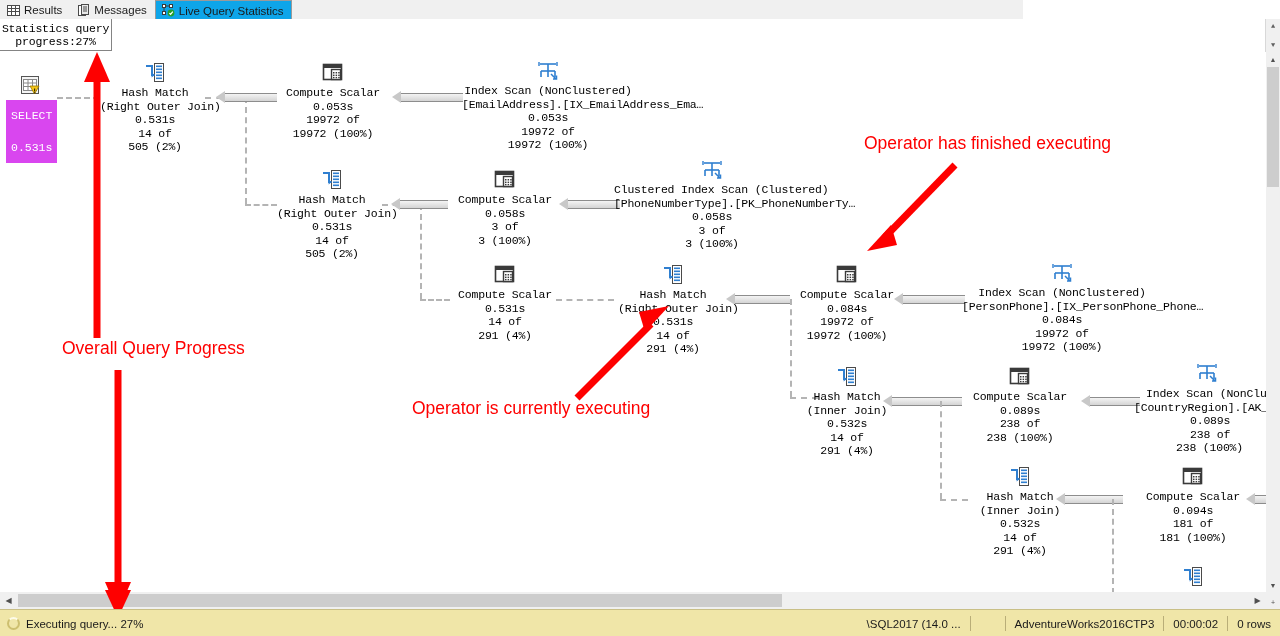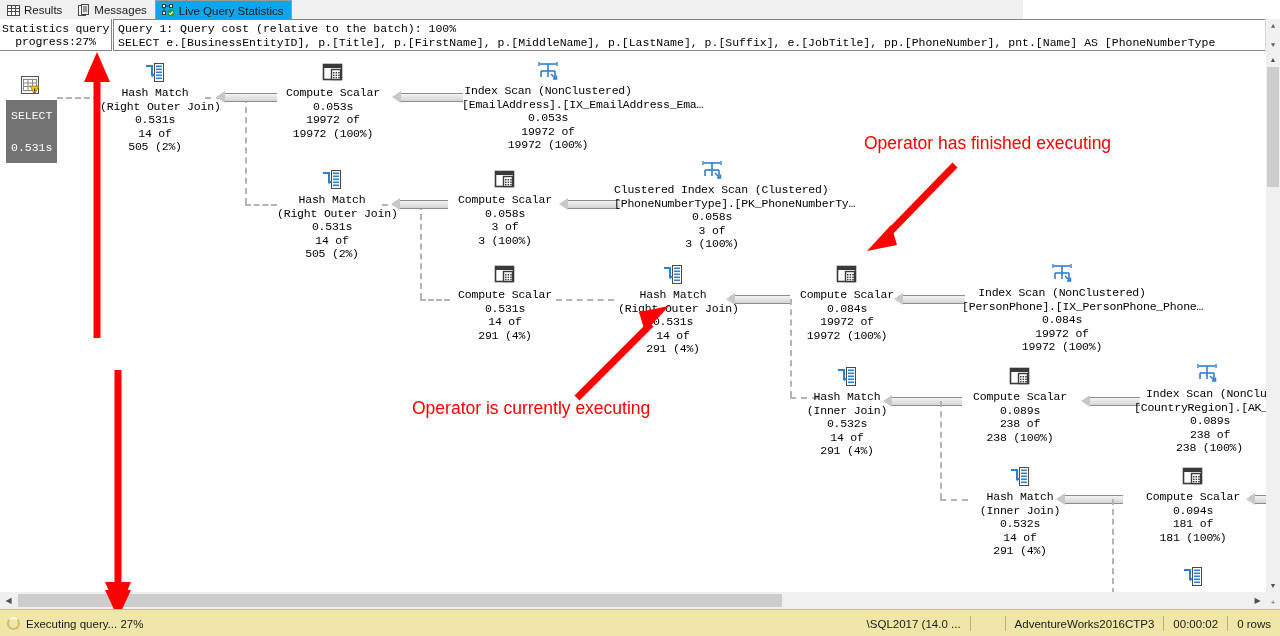--- a/index.html
+++ b/index.html
@@ -68,21 +68,21 @@
   }
 
   .node { position: absolute; text-align: center; }
   .node .ico { height: 26px; margin-bottom: 1px; display:block; }
   .node .lbl {
     font-family: "Liberation Mono", monospace;
     font-size: 11.5px; line-height: 13.5px; color: #000;
     white-space: pre; letter-spacing: -0.2px;
   }
   .node .sel {
-    display: inline-block; background: #737373; color: #fff;
+    display: inline-block; background: #d946ef; color: #fff;
     font-family: "Liberation Mono", monospace; font-size: 11.5px;
     line-height: 13.5px; padding: 9px 5px; white-space: pre;
   }
 
   
   .arrow-solid {
     position: absolute; height: 9px;
     background: linear-gradient(#f4f4f4, #d4d4d4);
     border-top: 1px solid #8d8d8d; border-bottom: 1px solid #8d8d8d;
     box-sizing: border-box;
@@ -192,24 +192,20 @@
         <path d="M7.4 9.1 L8.6 10.3 L10.8 7.7" stroke="#fff" stroke-width="1.3" fill="none"></path>
       </svg>
       <span>Live Query Statistics</span>
     </div>
   </div>
 
   <div class="qheader">
     <div class="progressbox">
       <div>Statistics query</div>
       <div>progress:27%</div>
-    </div>
-    <div class="qtextbox">
-      <div>Query 1: Query cost (relative to the batch): 100%</div>
-      <div>SELECT e.[BusinessEntityID], p.[Title], p.[FirstName], p.[MiddleName], p.[LastName], p.[Suffix], e.[JobTitle], pp.[PhoneNumber], pnt.[Name] AS [PhoneNumberType</div>
     </div>
     <div class="vscroll-top">
       <div class="sb-btn">▲</div>
       <div class="sb-btn" style="margin-top:6px;">▼</div>
     </div>
   </div>
 
   <div class="canvas">
 
     <div class="dashline-h" style="left:57px; top:45px; width:42px;"></div>
@@ -579,20 +575,21 @@
       <path d="M100 8 L30 80" stroke="#fe0000" stroke-width="7" fill="none"></path>
       <path d="M12 94 L36 68 L42 88 Z" fill="#fe0000"></path>
     </svg>
 
     <div class="annot" style="left:412px; top:346px;">Operator is currently executing</div>
     <svg class="annot-arrow" style="left:565px; top:250px;" width="120" height="100" viewBox="0 0 120 100">
       <path d="M12 96 L86 22" stroke="#fe0000" stroke-width="7" fill="none"></path>
       <path d="M104 4 L80 30 L74 10 Z" fill="#fe0000"></path>
     </svg>
 
+    <div class="annot" style="left:62px; top:286px;">Overall Query Progress</div>
     <svg class="annot-arrow" style="left:82px; top:0px;" width="30" height="286" viewBox="0 0 30 286">
       <path d="M15 286 L15 24" stroke="#fe0000" stroke-width="7" fill="none"></path>
       <path d="M15 0 L2 30 L28 30 Z" fill="#fe0000"></path>
     </svg>
     <svg class="annot-arrow" style="left:103px; top:318px;" width="30" height="242" viewBox="0 0 30 242">
       <path d="M15 0 L15 218" stroke="#fe0000" stroke-width="7" fill="none"></path>
       <path d="M15 242 L2 212 L28 212 Z" fill="#fe0000"></path>
     </svg>
   </div>
 

